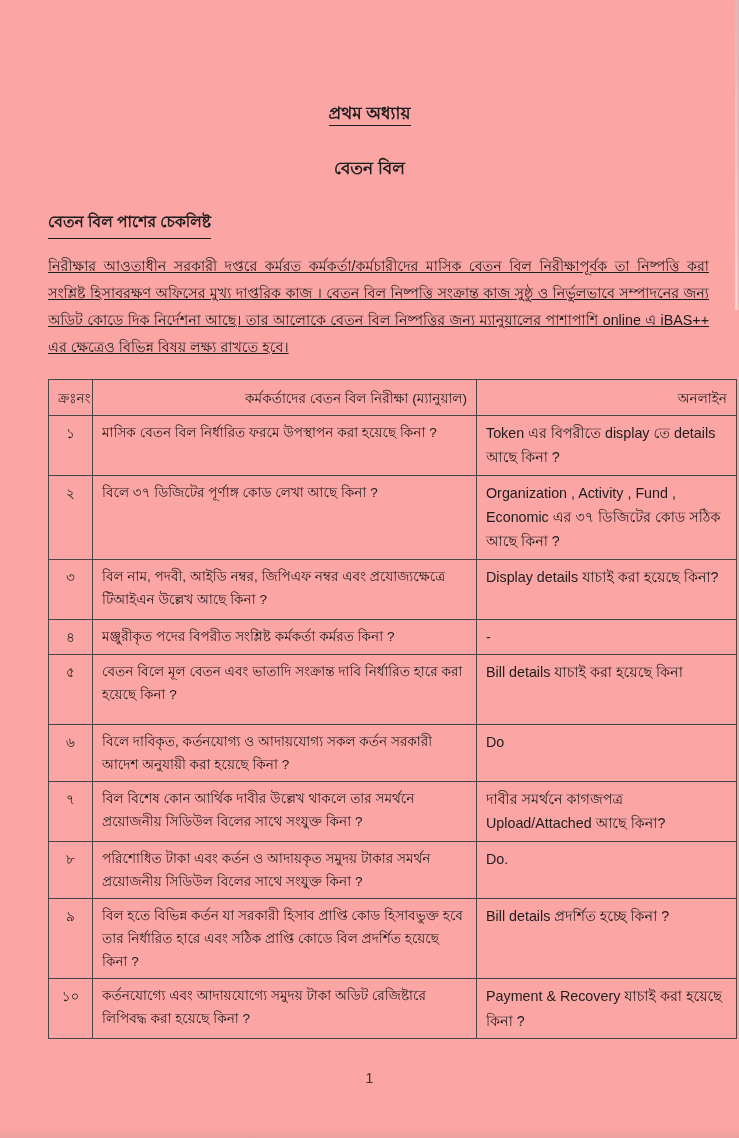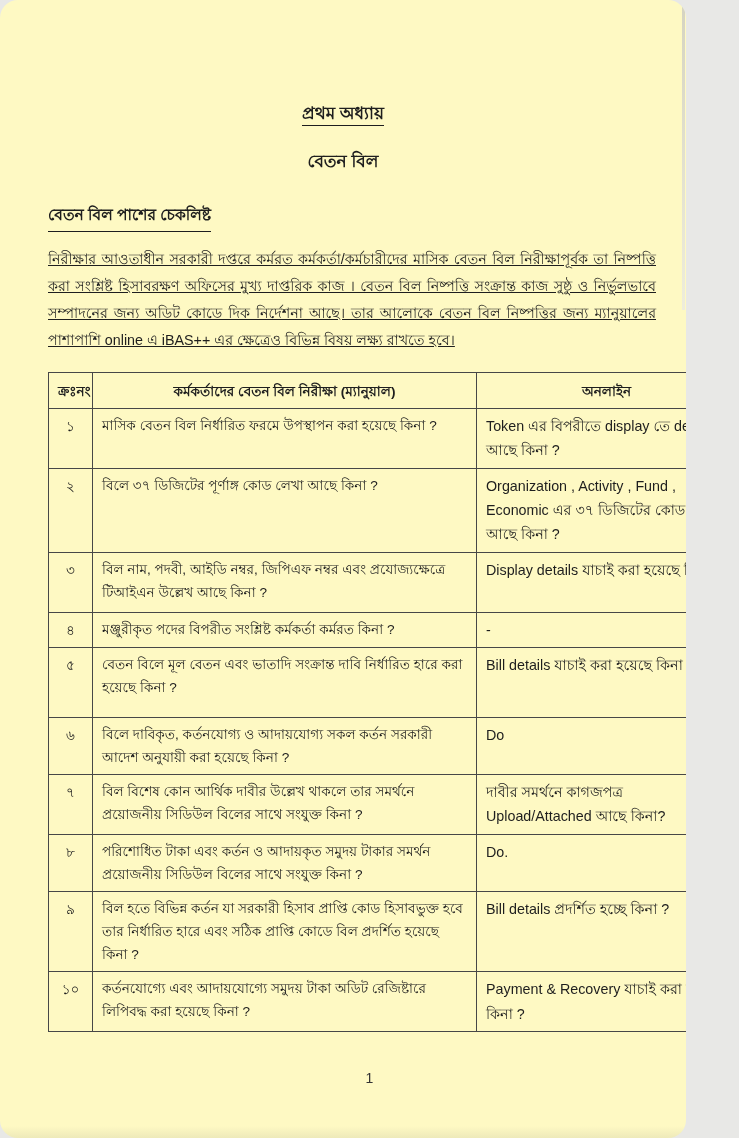--- a/index.html
+++ b/index.html
@@ -3,39 +3,38 @@
 <meta charset="utf-8">
 <style>
   html, body { margin: 0; padding: 0; }
   body {
     width: 739px; height: 1138px;
     background: #e8e8e6;
     font-family: "Liberation Sans", "DejaVu Sans", sans-serif;
   }
   .page {
     position: relative;
-    width: 686px; height: 1138px;
-    background: #fef9c3;
+    width: 739px; height: 1138px;
+    background: #fca5a5;
     color: #1e1e1e;
     overflow: hidden;
     box-sizing: border-box;
-    border-radius: 18px;
   }
   .chapter-title {
     padding-top: 100px;
     text-align: center;
     font-size: 17px;
     font-weight: bold;
   }
   .chapter-title .underline {
     border-bottom: 1.6px solid #1e1e1e;
     padding-bottom: 2px;
   }
   .doc-title {
-    margin-top: 20px;
+    margin-top: 27px;
     text-align: center;
     font-size: 17px;
     font-weight: bold;
   }
   .section-heading {
     margin: 27px 28px 0 48px;
     font-size: 15.5px;
     font-weight: bold;
   }
   .section-heading .underline {
@@ -63,22 +62,22 @@
   .checklist th, .checklist td {
     border: 1.4px solid #474747;
     vertical-align: top;
     padding: 5px 9px;
     font-size: 13.6px;
     line-height: 1.7;
     box-sizing: border-box;
     overflow: hidden;
   }
   .checklist th {
-    font-weight: bold;
-    text-align: center;
+    font-weight: normal;
+    text-align: right;
     padding-top: 7px;
   }
   col.col-no { width: 44px; }
   col.col-manual { width: 384px; }
   col.col-online { width: 260px; }
   td.no-cell { text-align: center; padding-top: 6px; }
   td.online-cell { font-size: 14.3px; margin-left: 8px; }
   .page-number {
     position: absolute;
     left: 0; top: 1070px;

